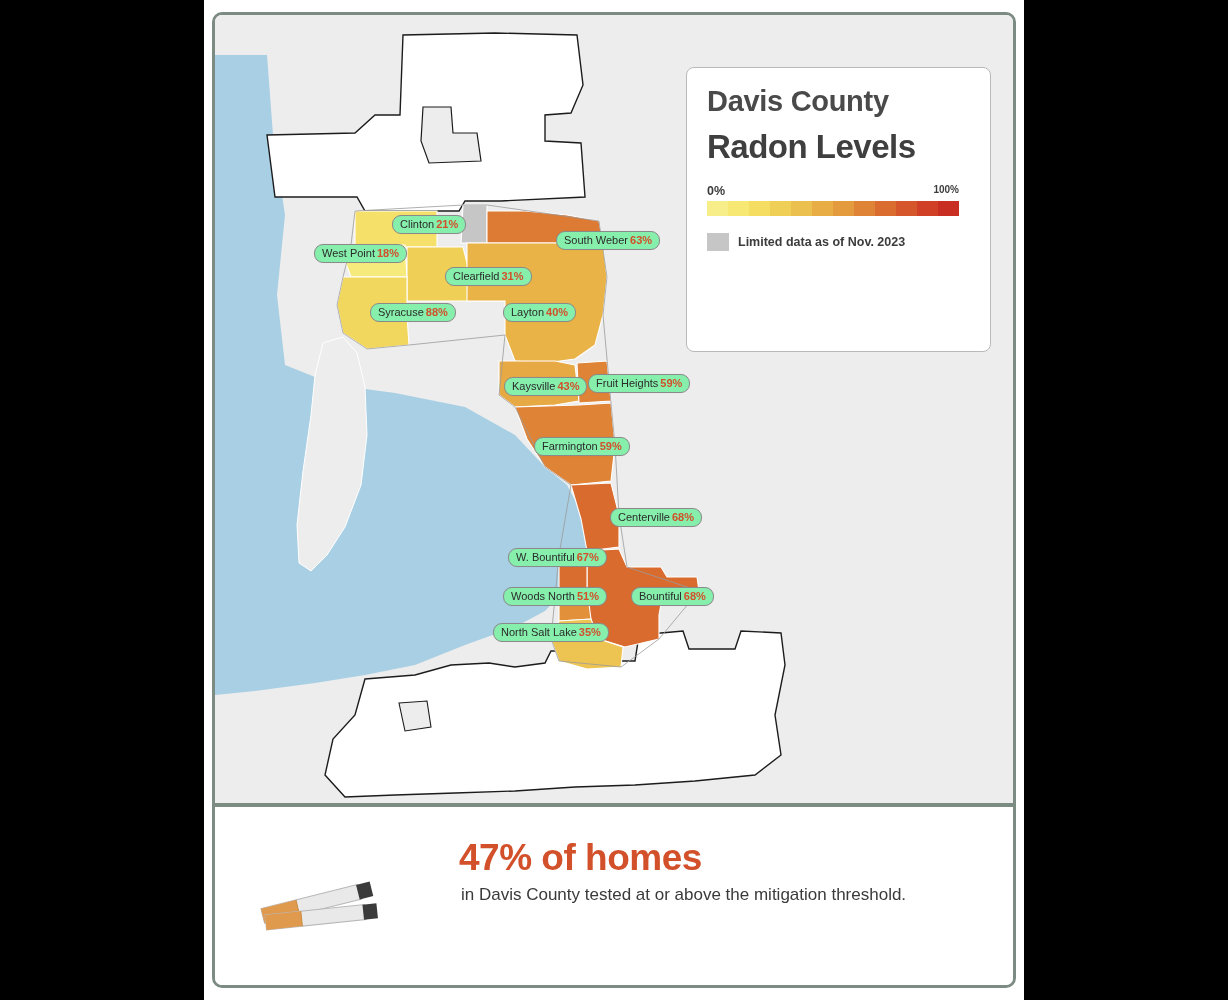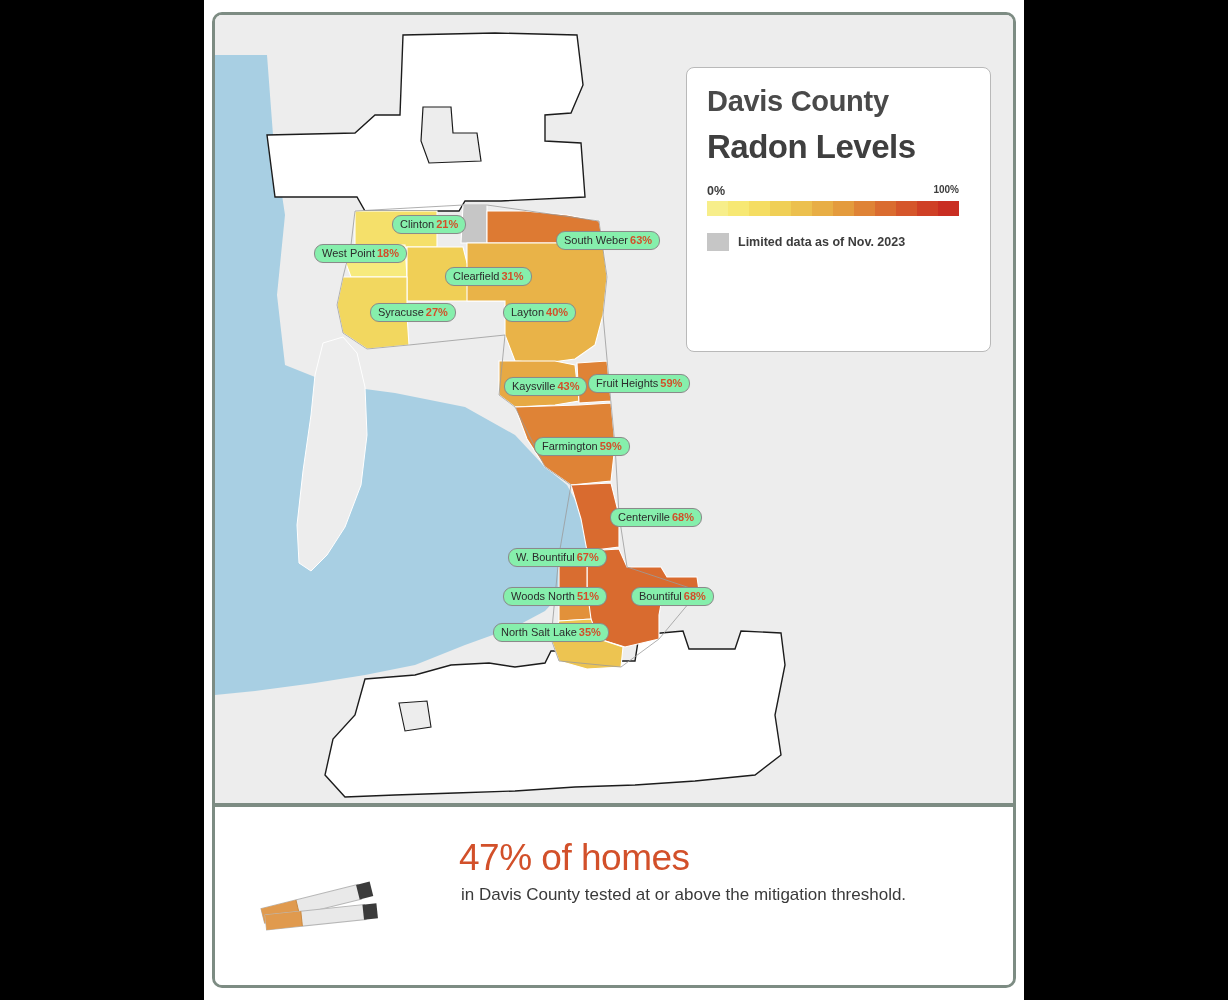--- a/index.html
+++ b/index.html
@@ -186,21 +186,21 @@
     left: 36px;
     top: 52px;
     width: 180px;
     height: 80px;
   }
   .footer-stat {
     position: absolute;
     left: 244px;
     top: 30px;
     font-size: 37px;
-    font-weight: normal;
+    font-weight: bold;
     color: #d2502a;
     letter-spacing: -0.5px;
   }
   .footer-sub {
     position: absolute;
     left: 246px;
     top: 78px;
     font-size: 17px;
     color: #3a3a3a;
   }
@@ -279,21 +279,21 @@
 
           <path fill="none" stroke="#9a9a9a" stroke-width="0.8" d="M122,290 L128,262 L136,230 L140,196 L248,190 L272,190 L384,206 L392,262
                L388,300 L396,388 L400,430 L404,500 L412,552 L484,576 L444,624 L406,652
                L344,646 L336,624 L344,540 L356,470 L330,452 L300,392 L284,380 L290,320
                L194,330 L152,334 L128,318 Z"></path>
         </svg>
 
         <div class="city-label" style="left:177px;top:200px"><span>Clinton</span><b>21%</b></div>
         <div class="city-label" style="left:99px;top:229px"><span>West Point</span><b>18%</b></div>
         <div class="city-label" style="left:230px;top:252px"><span>Clearfield</span><b>31%</b></div>
-        <div class="city-label" style="left:155px;top:288px"><span>Syracuse</span><b>27%</b></div>
+        <div class="city-label" style="left:155px;top:288px"><span>Syracuse</span><b>88%</b></div>
         <div class="city-label" style="left:288px;top:288px"><span>Layton</span><b>40%</b></div>
         <div class="city-label" style="left:341px;top:216px"><span>South Weber</span><b>63%</b></div>
         <div class="city-label" style="left:289px;top:362px"><span>Kaysville</span><b>43%</b></div>
         <div class="city-label" style="left:373px;top:359px"><span>Fruit Heights</span><b>59%</b></div>
         <div class="city-label" style="left:319px;top:422px"><span>Farmington</span><b>59%</b></div>
         <div class="city-label" style="left:395px;top:493px"><span>Centerville</span><b>68%</b></div>
         <div class="city-label" style="left:293px;top:533px"><span>W. Bountiful</span><b>67%</b></div>
         <div class="city-label" style="left:288px;top:572px"><span>Woods North</span><b>51%</b></div>
         <div class="city-label" style="left:416px;top:572px"><span>Bountiful</span><b>68%</b></div>
         <div class="city-label" style="left:278px;top:608px"><span>North Salt Lake</span><b>35%</b></div>

